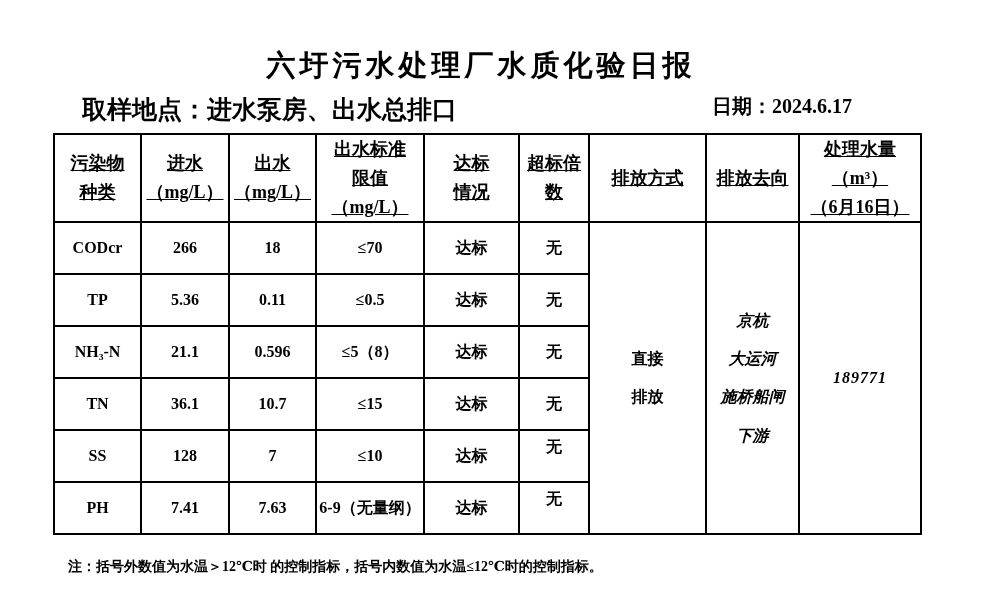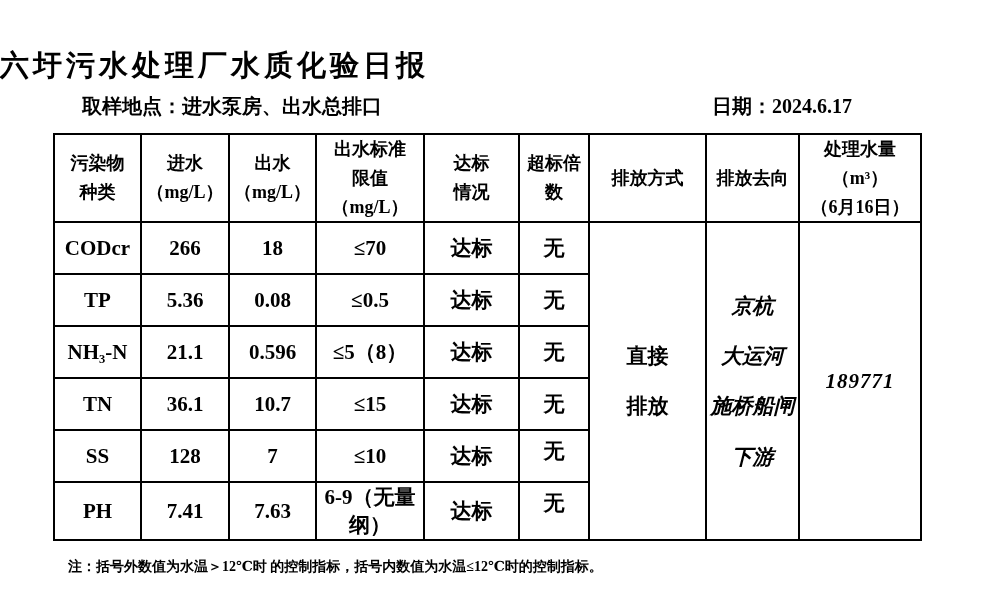--- a/index.html
+++ b/index.html
@@ -9,30 +9,31 @@
     font-family: "Liberation Serif", "DejaVu Serif", serif;
     color: #000;
     position: relative;
     overflow: hidden;
   }
   .page { position: absolute; inset: 0; background: #fff; }
 
   .title {
     position: absolute;
     top: 51px; left: 0; width: 962px;
+    text-align: center;
     font-size: 29px;
     font-weight: bold;
     letter-spacing: 4px;
     line-height: 1;
     white-space: nowrap;
   }
   .sampling {
     position: absolute;
     top: 93px; left: 82px;
-    font-size: 20px;
+    font-size: 25px;
     font-weight: bold;
     white-space: nowrap;
   }
   .date {
     position: absolute;
     top: 93px; left: 712px;
     font-size: 20px;
     font-weight: bold;
     white-space: nowrap;
     text-align: right;
@@ -46,28 +47,28 @@
     table-layout: fixed;
   }
   table.report th, table.report td {
     border: 2px solid #000;
     text-align: center;
     vertical-align: middle;
     font-weight: bold;
     padding: 0;
     overflow: hidden;
   }
-  table.report thead tr { height: 76px; }
+  table.report thead tr { height: 76px; text-decoration: underline; }
   table.report tbody tr { height: 52px; }
   table.report th {
     font-size: 18px;
     white-space: pre-line;
     line-height: 1.6;
   }
-  table.report td { font-size: 21px; }
+  table.report td { font-size: 16px; }
   td.name  { font-size: 18px; }
   td.limit-small { font-size: 15px; }
   td.exceed.raise { vertical-align: top; padding-top: 6px; }
   td.merged-method {
     white-space: pre-line;
     font-size: 18px;
     line-height: 2.4;
   }
   td.merged-dest {
     white-space: pre-line;
@@ -146,21 +147,21 @@
 排放</td>
         <td class="merged-dest" rowspan="6">京杭
 大运河
 施桥船闸
 下游</td>
         <td class="merged-volume" rowspan="6">189771</td>
       </tr>
       <tr>
         <td class="name">TP</td>
         <td>5.36</td>
-        <td>0.08</td>
+        <td>0.11</td>
         <td>≤0.5</td>
         <td>达标</td>
         <td class="exceed">无</td>
       </tr>
       <tr>
         <td class="name">NH₃-N</td>
         <td>21.1</td>
         <td>0.596</td>
         <td>≤5（8）</td>
         <td>达标</td>

